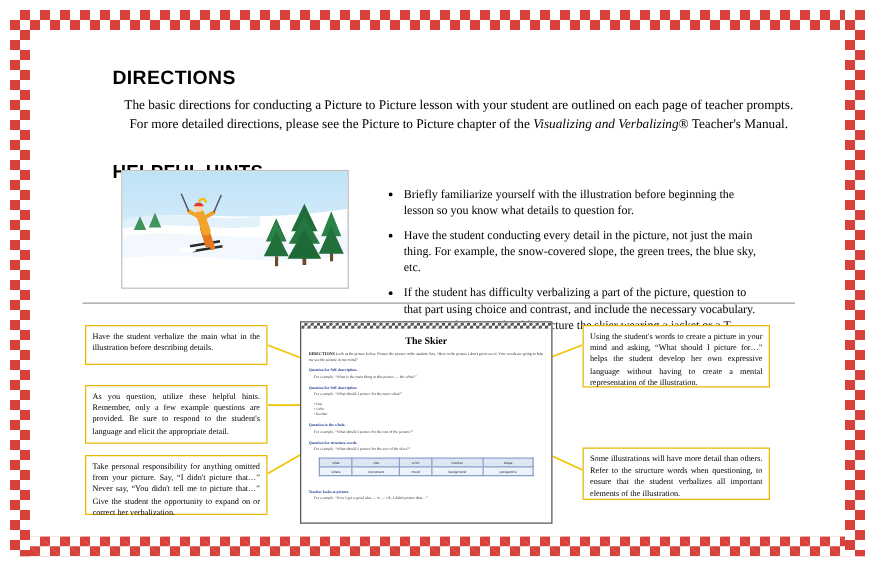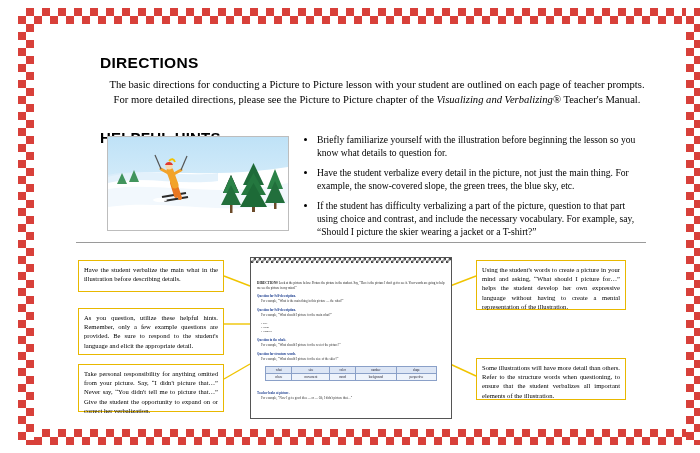--- a/index.html
+++ b/index.html
@@ -11,21 +11,21 @@
     height: 453px;
     background: #ffffff;
     font-family: "Liberation Serif", serif;
     overflow: hidden;
     position: relative;
   }
 
   
   .page {
     position: absolute;
-    left: 10px; top: 0;
+    left: 0; top: 0;
     width: 645px; height: 453px;
     box-sizing: border-box;
   }
   .checker {
     position: absolute;
     background-image:
       linear-gradient(45deg, #d8403a 25%, transparent 25%, transparent 75%, #d8403a 75%),
       linear-gradient(45deg, #d8403a 25%, transparent 25%, transparent 75%, #d8403a 75%);
     background-size: 16px 16px;
     background-position: 0 0, 8px 8px;
@@ -90,21 +90,21 @@
     left: 272px; top: 110px;
     width: 330px;
     font-size: 9.6px;
     line-height: 1.35;
     color: #000;
   }
   .hints li {
     margin-bottom: 7px;
   }
   .hints ul {
-    margin: 0;
+    margin: 16px;
     padding-left: 11px;
     list-style-type: disc;
   }
 
   
   .hr {
     position: absolute;
     left: 42px; top: 218px;
     width: 570px;
     border-top: 1px solid #9a9a9a;
@@ -250,37 +250,38 @@
           <path d="M1 -6 q4 -4 6 1" stroke="#f2c200" stroke-width="2" fill="none"></path>
 
           <ellipse cx="-8" cy="33" rx="7" ry="2.2" fill="#ffffff" opacity="0.9"></ellipse>
         </g>
       </svg>
     </div>
 
     <div class="hints">
       <ul>
         <li>Briefly familiarize yourself with the illustration before beginning the lesson so you know what details to question for.</li>
-        <li>Have the student verbalize every detail in the picture, not just the main thing.  For example, the snow-covered slope, the green trees, the blue sky, etc.</li>
+        <li>Have the student conducting every detail in the picture, not just the main thing.  For example, the snow-covered slope, the green trees, the blue sky, etc.</li>
         <li>If the student has difficulty verbalizing a part of the picture, question to that part using choice and contrast, and include the necessary vocabulary.  For example, say, “Should I picture the skier wearing a jacket or a T-shirt?”</li>
       </ul>
     </div>
 
     <div class="hr"></div>
 
     <svg style="position:absolute;left:0;top:0;width:652px;height:405px;pointer-events:none;">
       <line x1="190" y1="252" x2="216" y2="262" stroke="#f0c400" stroke-width="1.4"></line>
       <line x1="190" y1="300" x2="216" y2="300" stroke="#f0c400" stroke-width="1.4"></line>
       <line x1="190" y1="355" x2="216" y2="340" stroke="#f0c400" stroke-width="1.4"></line>
       <line x1="416" y1="262" x2="442" y2="252" stroke="#f0c400" stroke-width="1.4"></line>
       <line x1="416" y1="340" x2="442" y2="352" stroke="#f0c400" stroke-width="1.4"></line>
     </svg>
 
     <div class="sample">
       <div class="sample-stripe"></div>
+      <div class="sample-title">The Skier</div>
 
       <div class="sample-dir">
         <b>DIRECTIONS</b>
         <span>Look at the picture below.  Picture the picture in the student.  Say, “Here is the picture I don't get to see it.  Your words are going to help me see the picture in my mind.”</span>
       </div>
 
       <div class="sample-sec" style="top:36px;">
         <span class="h">Question for Self-description.</span>
         <span class="sub">For example, “What is the main thing in this picture — the what?”</span>
       </div>

